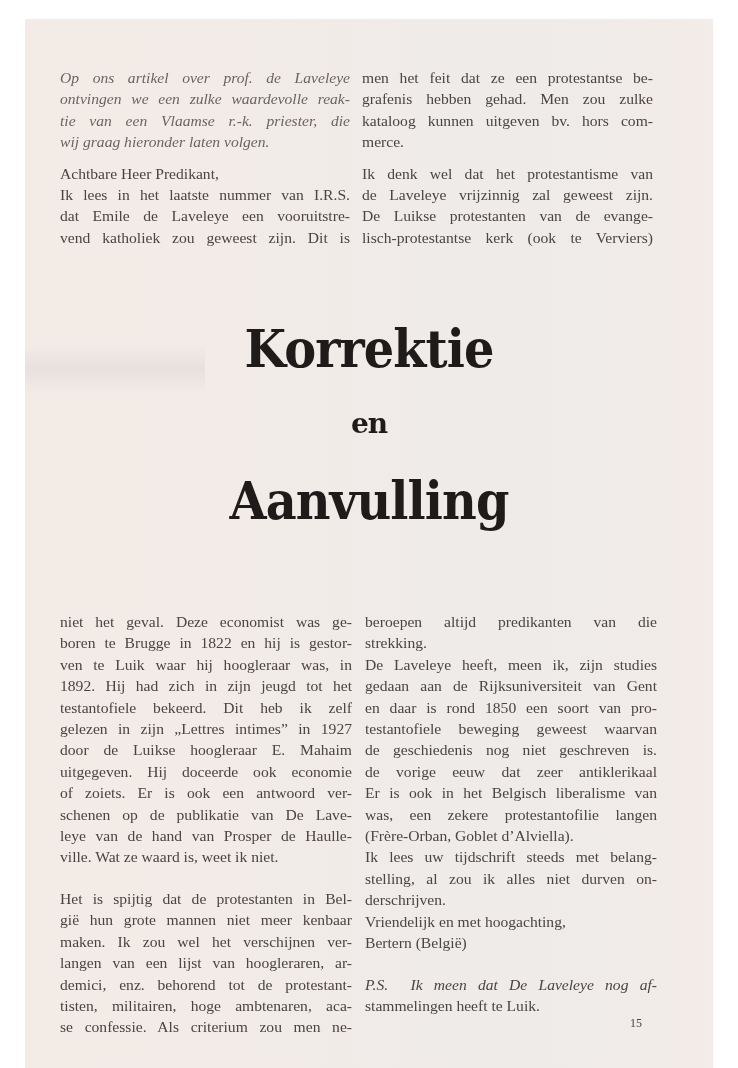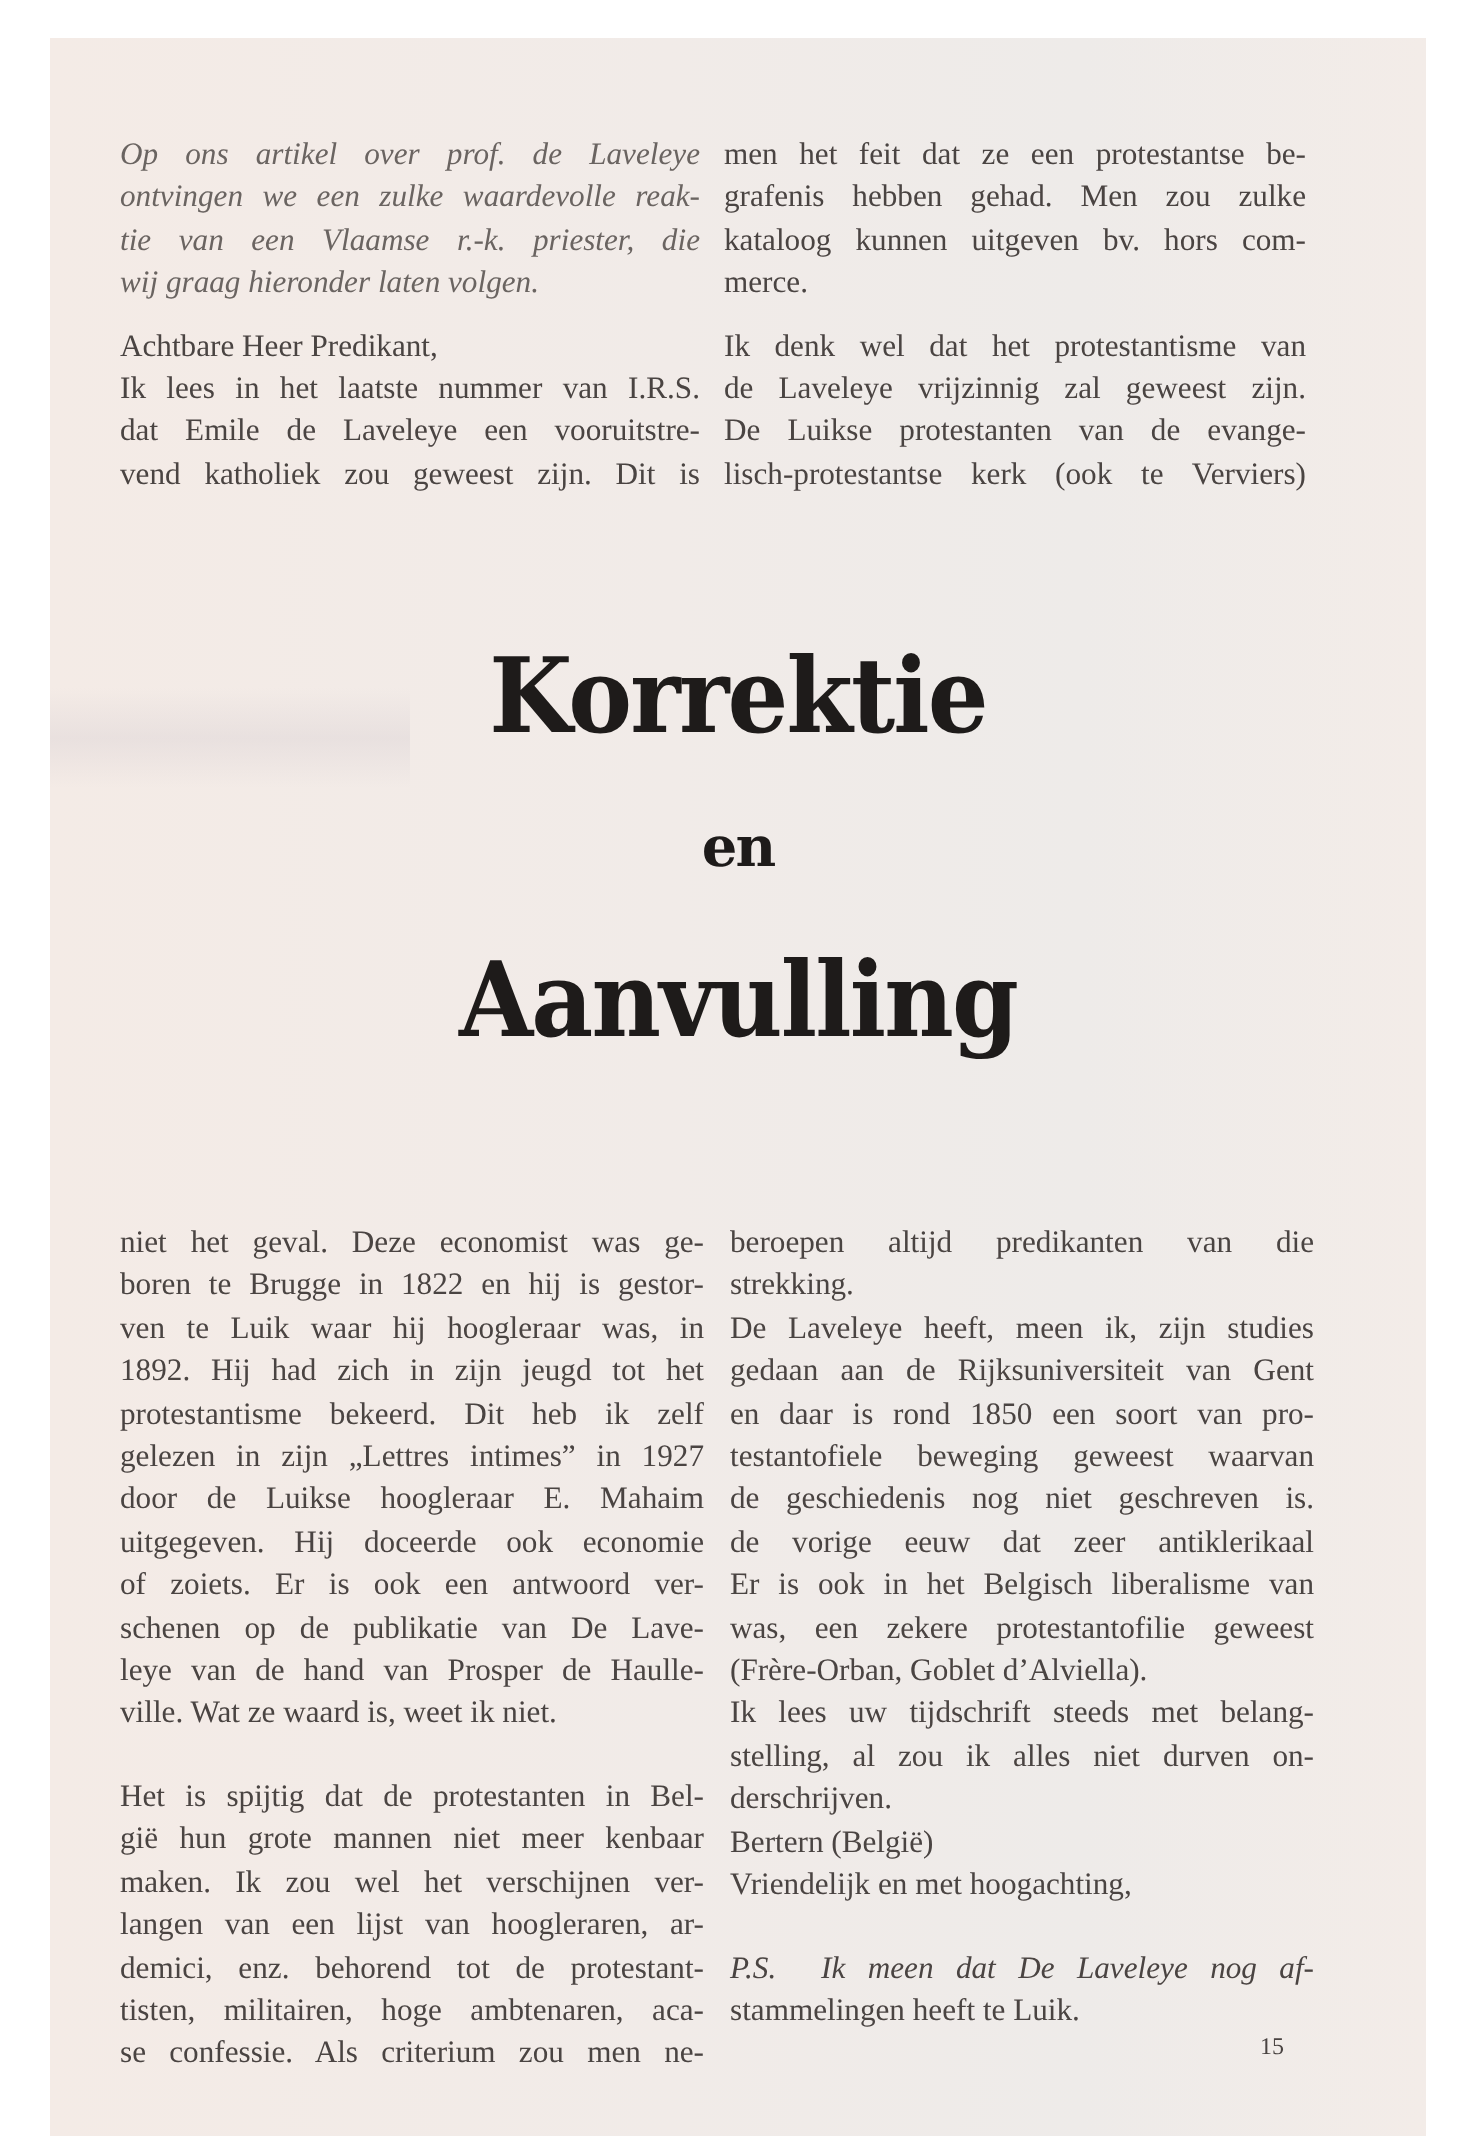--- a/index.html
+++ b/index.html
@@ -132,21 +132,21 @@
   <div class="title t1">Korrektie</div>
   <div class="title t2">en</div>
   <div class="title t3">Aanvulling</div>
 
   <div class="col bl">
     <p>
       <span class="line">niet het geval. Deze economist was ge-</span>
       <span class="line">boren te Brugge in 1822 en hij is gestor-</span>
       <span class="line">ven te Luik waar hij hoogleraar was, in</span>
       <span class="line">1892. Hij had zich in zijn jeugd tot het</span>
-      <span class="line">protestantisme bekeerd. Dit heb ik zelf</span>
+      <span class="line">testantofiele bekeerd. Dit heb ik zelf</span>
       <span class="line">gelezen in zijn „Lettres intimes” in 1927</span>
       <span class="line">door de Luikse hoogleraar E. Mahaim</span>
       <span class="line">uitgegeven. Hij doceerde ook economie</span>
       <span class="line">of zoiets. Er is ook een antwoord ver-</span>
       <span class="line">schenen op de publikatie van De Lave-</span>
       <span class="line">leye van de hand van Prosper de Haulle-</span>
       <span class="line last">ville. Wat ze waard is, weet ik niet.</span>
     </p>
     <div class="gap-m"></div>
     <p>
@@ -168,31 +168,31 @@
     <p>
       <span class="line">De Laveleye heeft, meen ik, zijn studies</span>
       <span class="line">gedaan aan de Rijksuniversiteit van Gent</span>
       <span class="line">en daar is rond 1850 een soort van pro-</span>
       <span class="line">testantofiele beweging geweest waarvan</span>
       <span class="line">de geschiedenis nog niet geschreven is.</span>
     </p>
     <p>
       <span class="line">de vorige eeuw dat zeer antiklerikaal</span>
       <span class="line">Er is ook in het Belgisch liberalisme van</span>
-      <span class="line">was, een zekere protestantofilie geweest</span>
+      <span class="line">was, een zekere protestantofilie langen</span>
       <span class="line last">(Frère-Orban, Goblet d’Alviella).</span>
     </p>
     <p>
       <span class="line">Ik lees uw tijdschrift steeds met belang-</span>
       <span class="line">stelling, al zou ik alles niet durven on-</span>
       <span class="line last">derschrijven.</span>
     </p>
     <p>
+      <span class="line last">Vriendelijk en met hoogachting,</span>
       <span class="line last">Bertern (België)</span>
-      <span class="line last">Vriendelijk en met hoogachting,</span>
     </p>
     <div class="gap-s"></div>
     <div class="gap-s"></div>
     <p>
       <span class="line" style="white-space:pre;font-style:italic;">P.S.  Ik meen dat De Laveleye nog af-</span>
       <span class="line last">stammelingen heeft te Luik.</span>
     </p>
   </div>
 
   <div class="pagenum">15</div>

